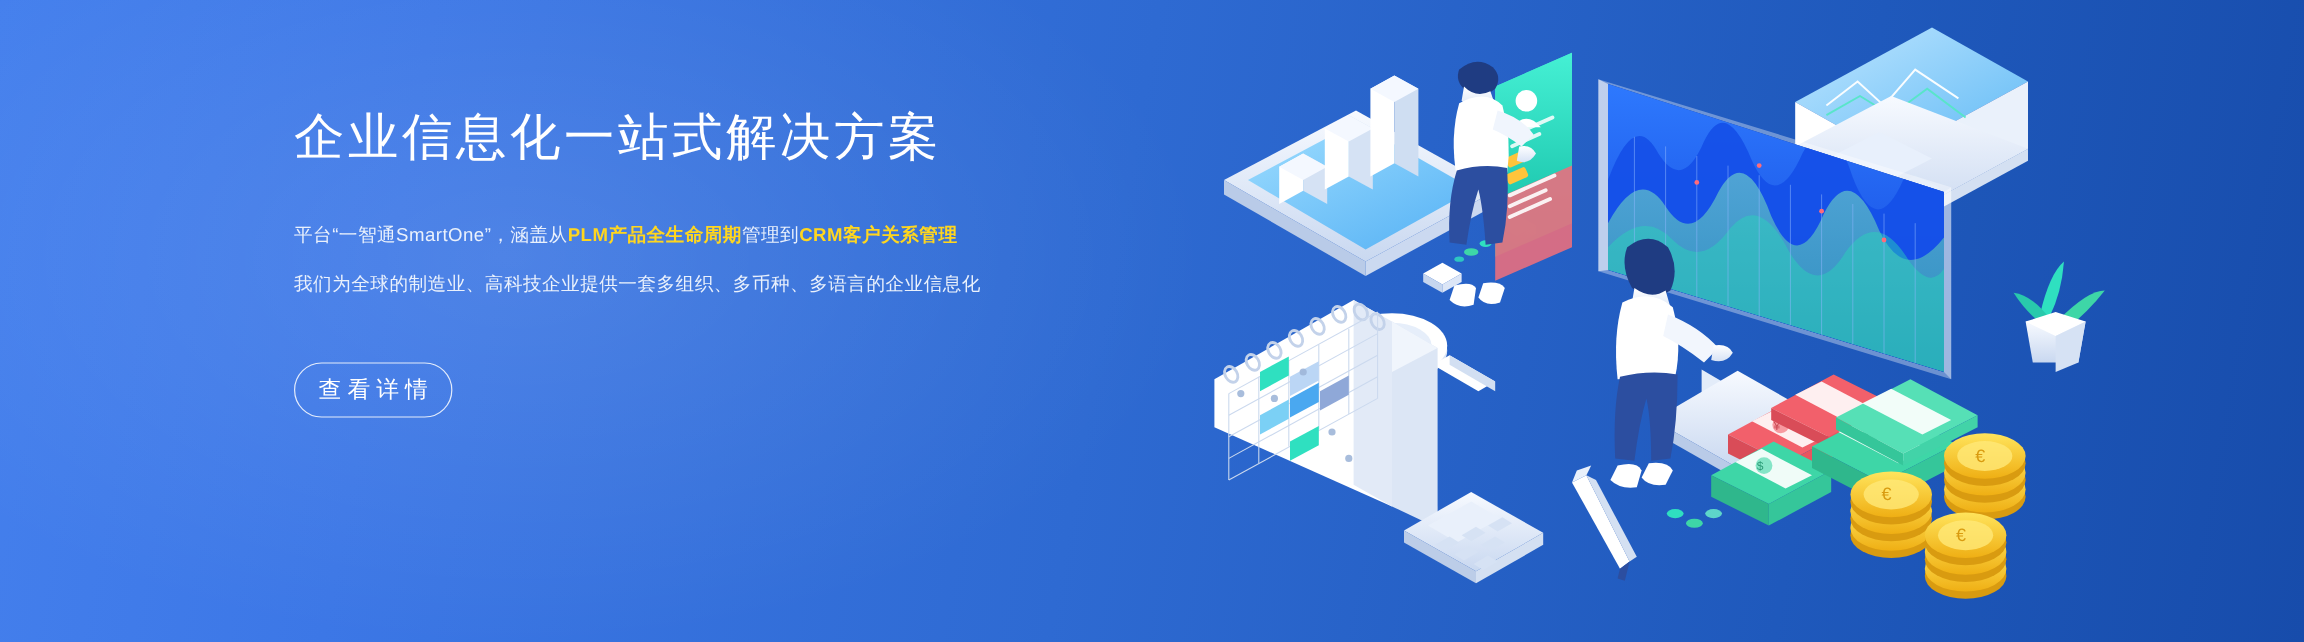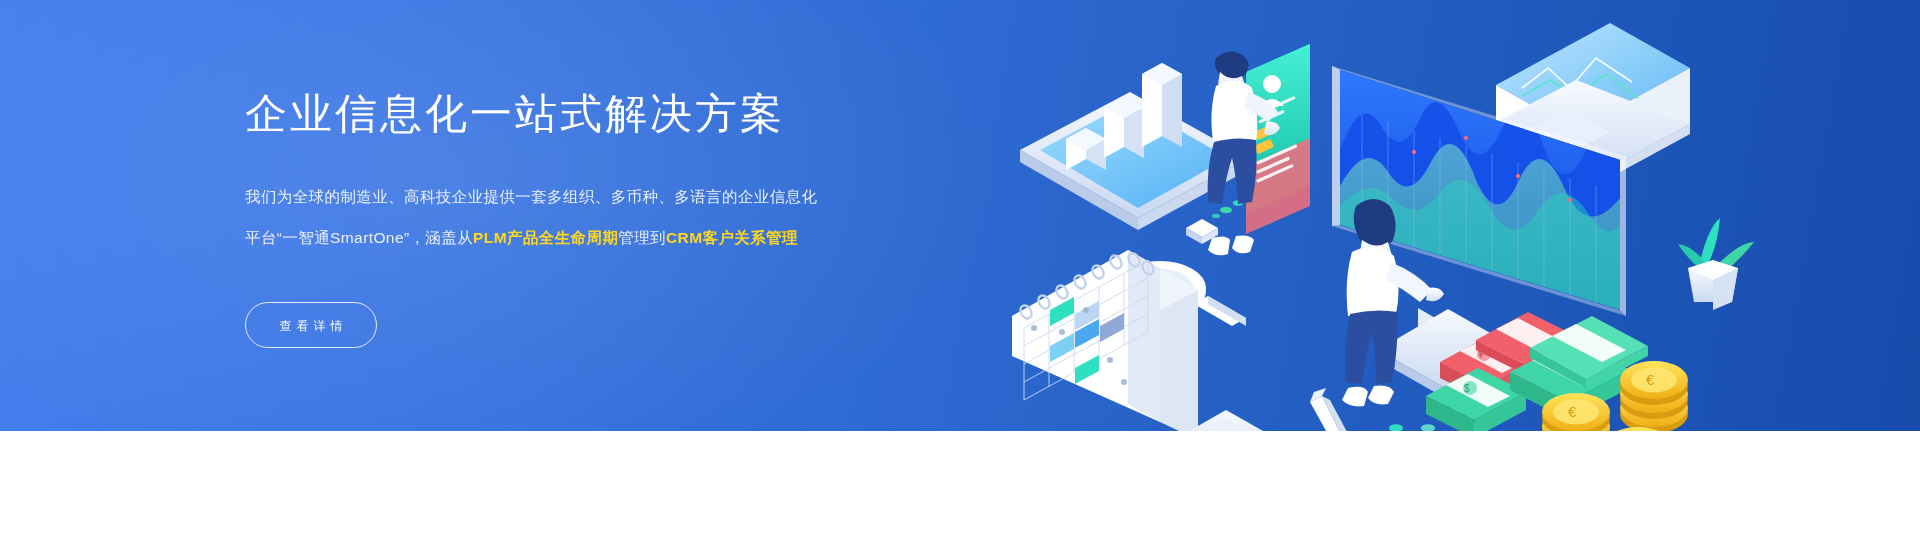--- a/index.html
+++ b/index.html
@@ -1,21 +1,21 @@
 <!DOCTYPE html>
 <html><head>
 <meta charset="utf-8">
 <style>
   html,body{margin:0;padding:0;}
   body{
     width:1920px;height:535px;overflow:hidden;
     font-family:"Liberation Sans","DejaVu Sans",sans-serif;
   }
   #banner{
-    position:relative;width:1920px;height:431px;
+    position:relative;width:1920px;height:535px;
     background:linear-gradient(100deg,#4580ED 0%,#3C77E6 18%,#2E6AD2 48%,#1F59BC 78%,#174CAB 100%);
     overflow:hidden;
   }
   #banner:after{
     content:"";position:absolute;inset:0;
     background:radial-gradient(ellipse 900px 500px at 22% 40%, rgba(255,255,255,.10), rgba(255,255,255,0) 65%);
     pointer-events:none;
   }
 
   
@@ -31,44 +31,44 @@
   .para p{
     margin:0 0 12px 0;
     font-size:15.5px;line-height:29px;color:#EAF1FC;
     letter-spacing:.4px;white-space:nowrap;
   }
   .hi{color:#FFD61E;font-weight:bold;}
   .btn{
     margin-top:38px;display:inline-block;
     width:132px;height:46px;line-height:46px;text-align:center;
     border:1px solid rgba(255,255,255,.85);
-    border-radius:24px;color:#ffffff;font-size:12px;letter-spacing:5px;
+    border-radius:24px;color:#ffffff;font-size:19px;letter-spacing:5px;
     text-indent:5px;background:transparent;cursor:pointer;
     box-sizing:border-box;
   }
 
   
   .art{position:absolute;right:150px;top:10px;width:760px;height:520px;z-index:4;}
   .art svg{display:block;width:760px;height:520px;}
 </style>
 </head>
 <body>
 
 <div id="banner">
 
   <div class="copy">
 
     <h1 class="headline">企业信息化一站式解决方案</h1>
 
     <div class="para">
       <p>
-        <span>我们为全球的制造业、高科技企业提供一套多组织、多币种、多语言的企业信息化</span>
+        <span>平台“一智通SmartOne”，涵盖从</span><span class="hi">PLM产品全生命周期</span><span>管理到</span><span class="hi">CRM客户关系管理</span>
       </p>
       <p>
-        <span>平台“一智通SmartOne”，涵盖从</span><span class="hi">PLM产品全生命周期</span><span>管理到</span><span class="hi">CRM客户关系管理</span>
+        <span>我们为全球的制造业、高科技企业提供一套多组织、多币种、多语言的企业信息化</span>
       </p>
     </div>
 
     <div class="btn">查看详情</div>
   </div>
 
   <div class="art">
   <svg viewBox="0 0 760 520" xmlns="http://www.w3.org/2000/svg">
     <defs>
       <linearGradient id="gWhite" x1="0" y1="0" x2="1" y2="1">

